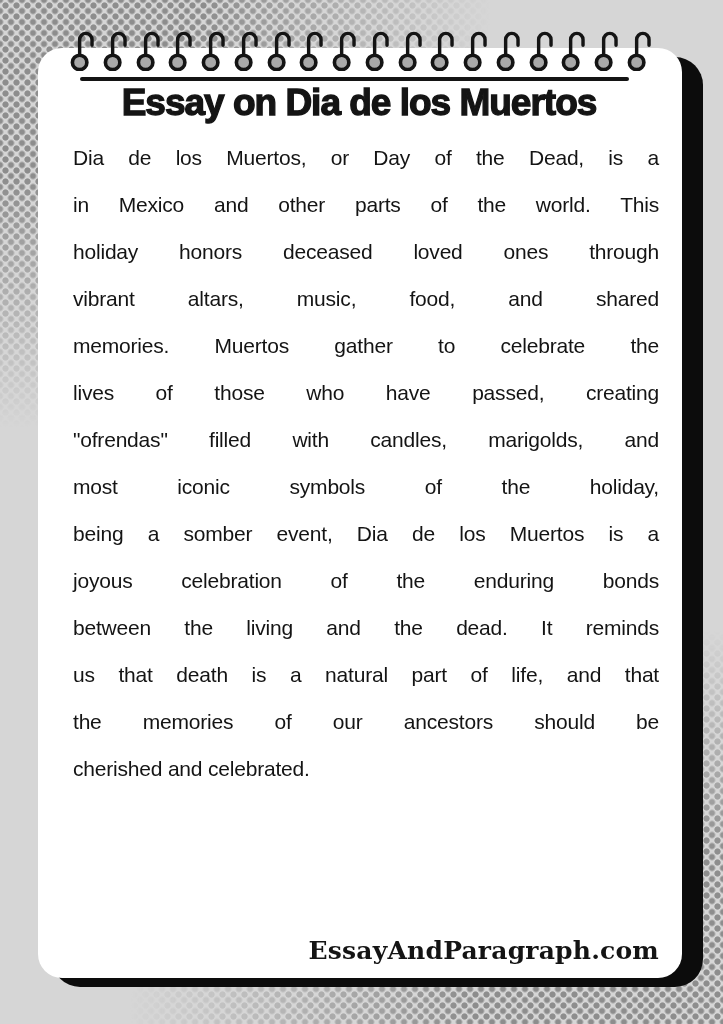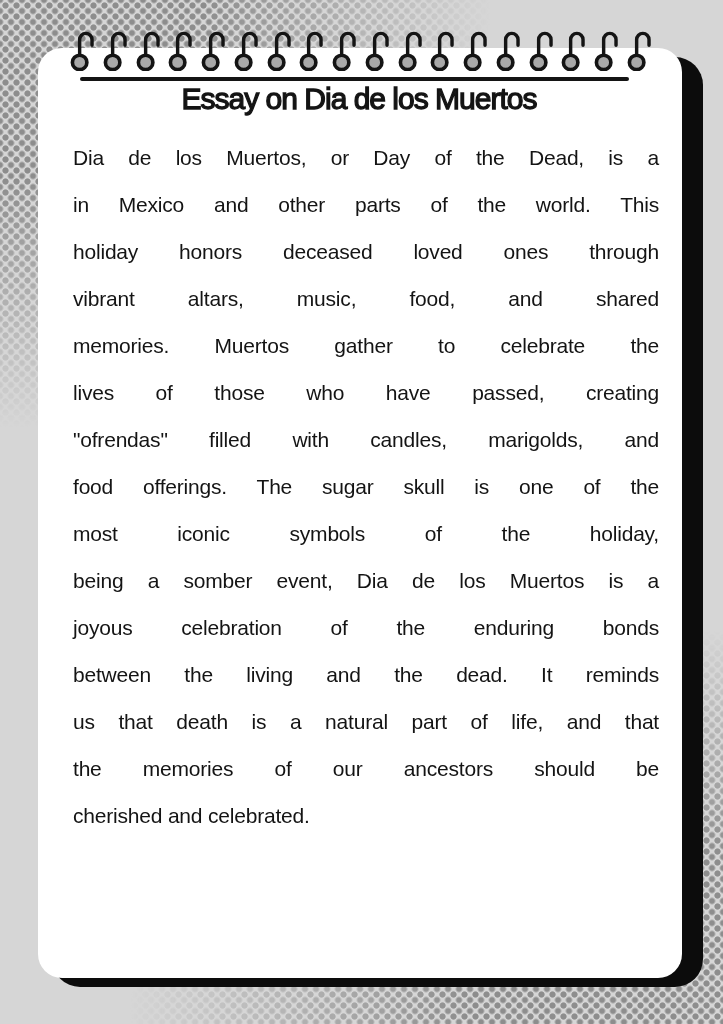--- a/index.html
+++ b/index.html
@@ -68,23 +68,23 @@
     left: 80px; top: 77px;
     width: 549px; height: 4px;
     background: var(--ink);
     border-radius: 2px;
     z-index: 4;
   }
   .title {
     position: absolute;
     left: 22px; right: 24px; top: 33px;
     text-align: center;
-    font-size: 30px;
+    font-size: 37px;
     line-height: 1.2;
-    font-weight: normal;
+    font-weight: bold;
     letter-spacing: -1px;
     color: var(--ink);
     -webkit-text-stroke: 1.3px var(--ink);
     white-space: nowrap;
   }
   .body {
     position: absolute;
     left: 35px; right: 23px; top: 86px;
     font-size: 21px;
     line-height: 47px;
@@ -124,37 +124,37 @@
   <div class="line">holiday honors deceased loved ones through</div>
 
   <div class="line">vibrant altars, music, food, and shared</div>
 
   <div class="line">memories. Muertos gather to celebrate the</div>
 
   <div class="line">lives of those who have passed, creating</div>
 
   <div class="line">"ofrendas" filled with candles, marigolds, and</div>
 
-  <div class="line">food offerings. The sugar skull is one of the</div>
 
   <div class="line">most iconic symbols of the holiday,</div>
 
 
   <div class="line">being a somber event, Dia de los Muertos is a</div>
 
   <div class="line">joyous celebration of the enduring bonds</div>
 
   <div class="line">between the living and the dead. It reminds</div>
 
   <div class="line">us that death is a natural part of life, and that</div>
 
   <div class="line">the memories of our ancestors should be</div>
 
   <div class="line last">cherished and celebrated.</div>
 </div>
+    <div class="footer">EssayAndParagraph.com</div>
   </div>
 
   <div class="title-rule"></div>
   <div class="rings">
   <svg viewBox="0 0 26 42" aria-hidden="true">
     <path d="M10 26 V9 A6.5 6.5 0 0 1 23 9 V15" fill="none" stroke="var(--ink)" stroke-width="3.6" stroke-linecap="round"></path>
     <circle cx="10" cy="33" r="7.6" style="fill: var(--ring-fill);" stroke="var(--ink)" stroke-width="3.8"></circle>
   </svg>
 
   <svg viewBox="0 0 26 42" aria-hidden="true">

